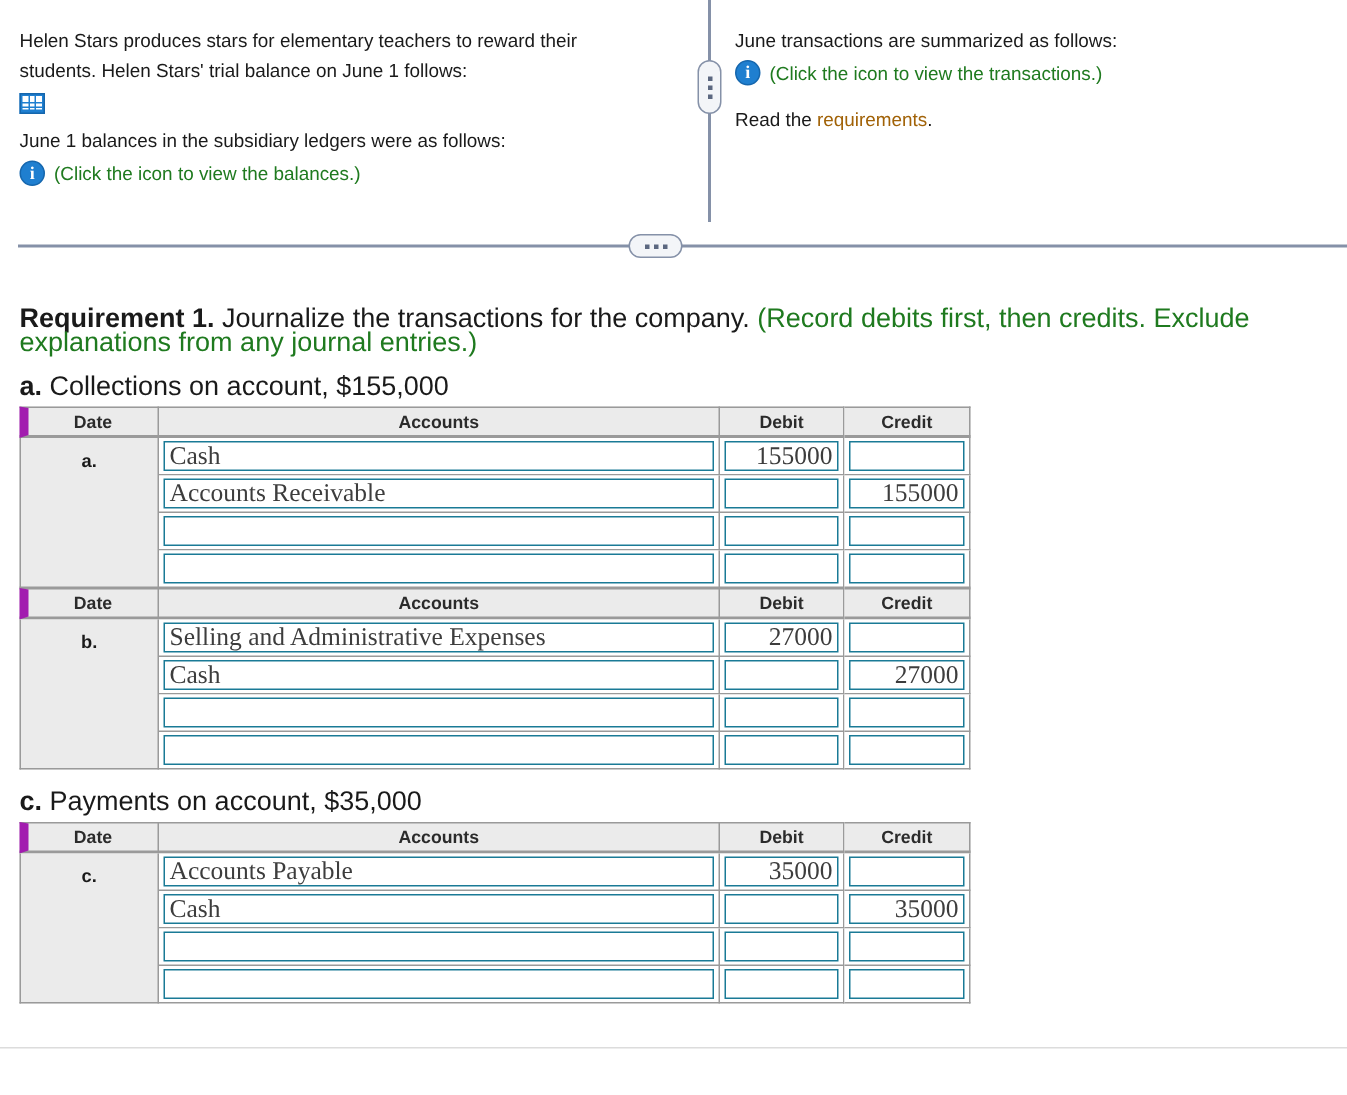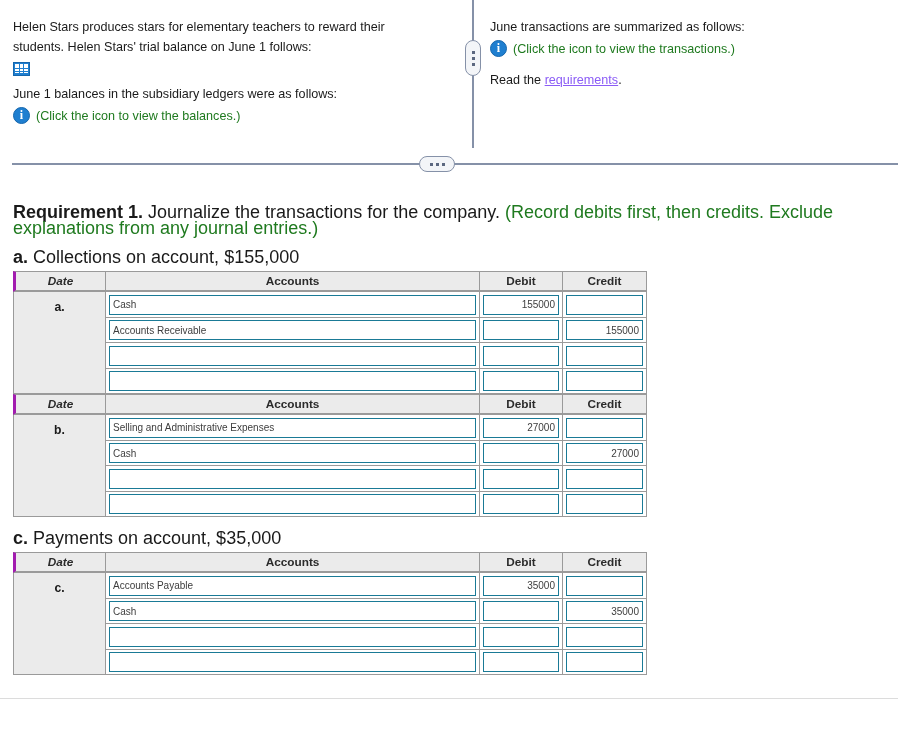--- a/index.html
+++ b/index.html
@@ -43,22 +43,21 @@
     gap: 6px;
     margin: 2px 0 8px 0;
     min-height: 19px;
   }
   .iconline .greenhint {
     font-size: 12.6px;
     color: #1f7a1f;
     line-height: 16px;
   }
   .link-blue {
-    color: #8b5cf6;
-    text-decoration: underline;
+    color: #a16207;
     cursor: pointer;
     margin-top: 28px;
   }
 
   
   .grid-icon {
     width: 17px; height: 14px;
     flex: 0 0 auto;
     background: #1f7fd0;
     border: 1px solid #1566ad;
@@ -188,21 +187,21 @@
     font-size: 11.8px;
     font-weight: bold;
     color: #2b2b2b;
     text-align: center;
     height: 21px;
     padding: 0;
     border-top: 1px solid #9a9a9a;
     border-bottom: 2px solid #9a9a9a;
     border-right: 1px solid #9a9a9a;
   }
-  table.journal th.first { border-left: 3px solid #a21caf; font-style: italic; }
+  table.journal th.first { border-left: 6px solid #a21caf; }
 
   table.journal td.datecell {
     background: #ebebeb;
     border-left: 1px solid #9a9a9a;
     border-right: 1px solid #9a9a9a;
     border-bottom: 1px solid #9a9a9a;
     text-align: center;
     vertical-align: top;
     font-size: 12.2px;
     font-weight: bold;
@@ -217,22 +216,22 @@
     height: 25px;
     vertical-align: middle;
   }
   table.journal tr.lastrow td.cell { border-bottom: 1px solid #9a9a9a; }
 
   input.fld {
     width: 100%;
     height: 20px;
     border: 1px solid #1a7a96;
     background: #ffffff;
-    font-family: Liberation Sans, sans-serif;
-    font-size: 10px;
+    font-family: Liberation Serif, serif;
+    font-size: 17px;
     color: #3d3d3d;
     padding: 0 3px;
     outline: none;
     border-radius: 0;
   }
   input.fld.num { text-align: right; }
 
   
   .bottom-bar {
     position: absolute;

